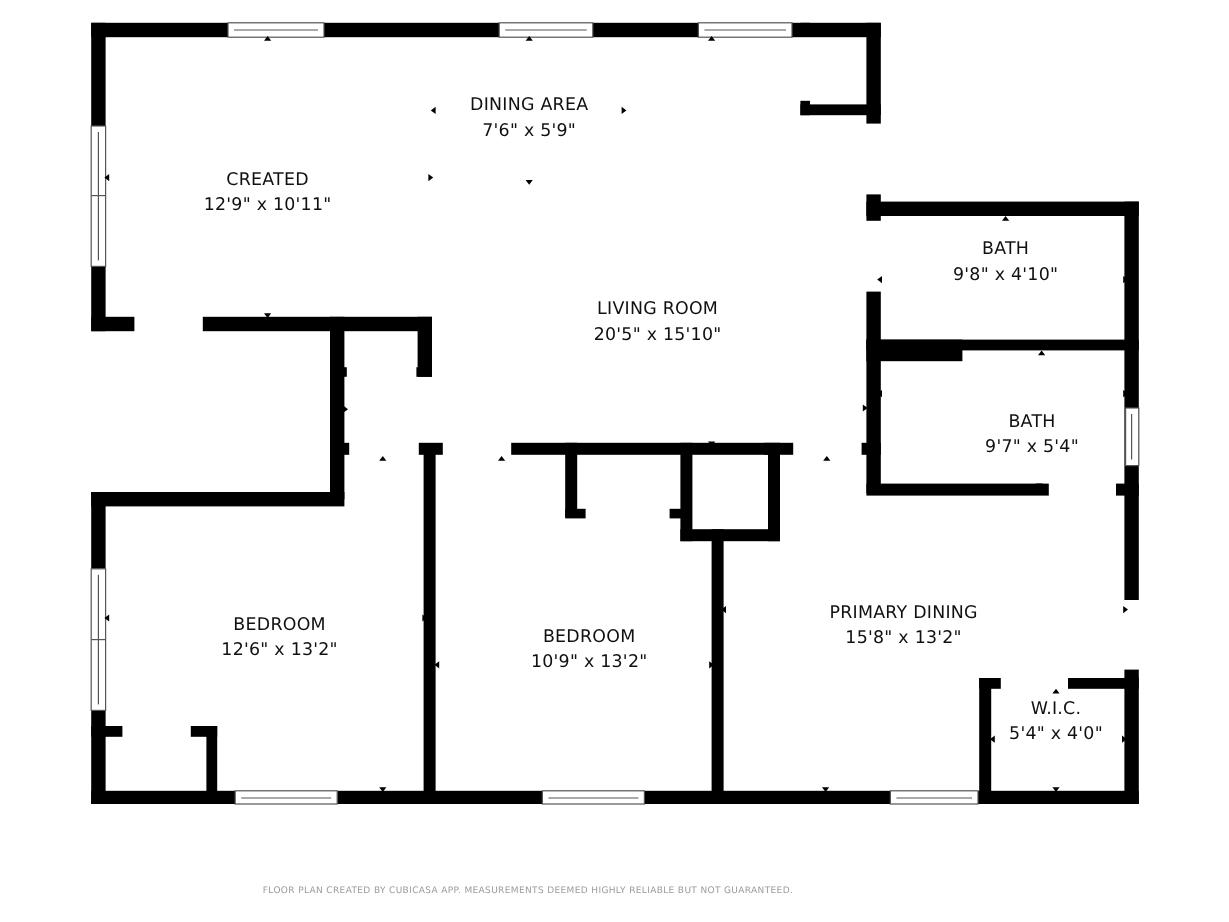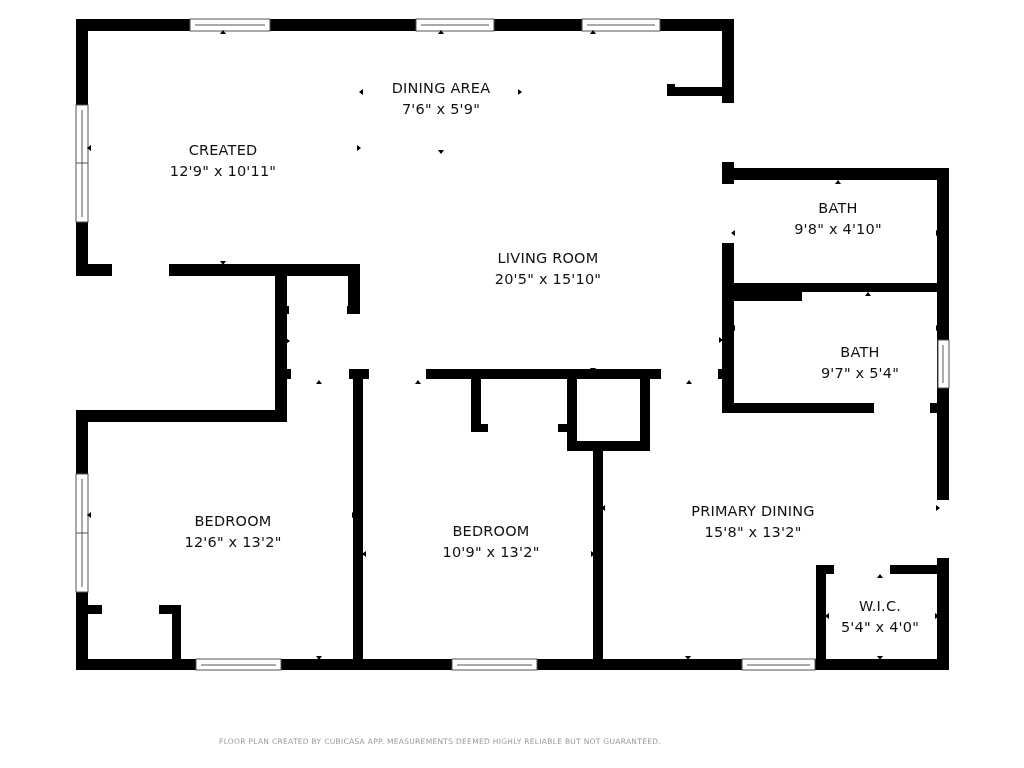--- a/index.html
+++ b/index.html
@@ -185,19 +185,19 @@
       <span>12'6" x 13'2"</span>
     </div>
     <div class="room-label" style="left: 491px; top: 521px;">
       <span>BEDROOM</span>
       <span>10'9" x 13'2"</span>
     </div>
     <div class="room-label" style="left: 753px; top: 501px;">
       <span>PRIMARY DINING</span>
       <span>15'8" x 13'2"</span>
     </div>
-    <div class="room-label" style="left: 880px; top: 596px;">
+    <div class="room-label" style="left: 880px; top: 581px;">
       <span>W.I.C.</span>
       <span>5'4" x 4'0"</span>
     </div>
   </div>
 
 <div class="footer">FLOOR PLAN CREATED BY CUBICASA APP. MEASUREMENTS DEEMED HIGHLY RELIABLE BUT NOT GUARANTEED.</div>
 
 </body></html>

